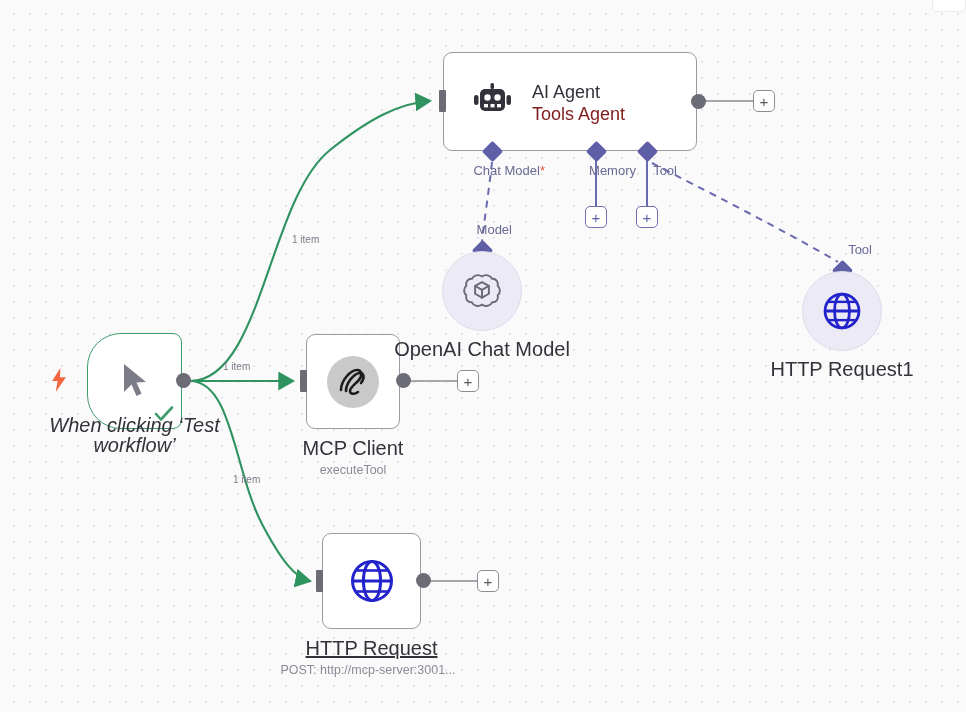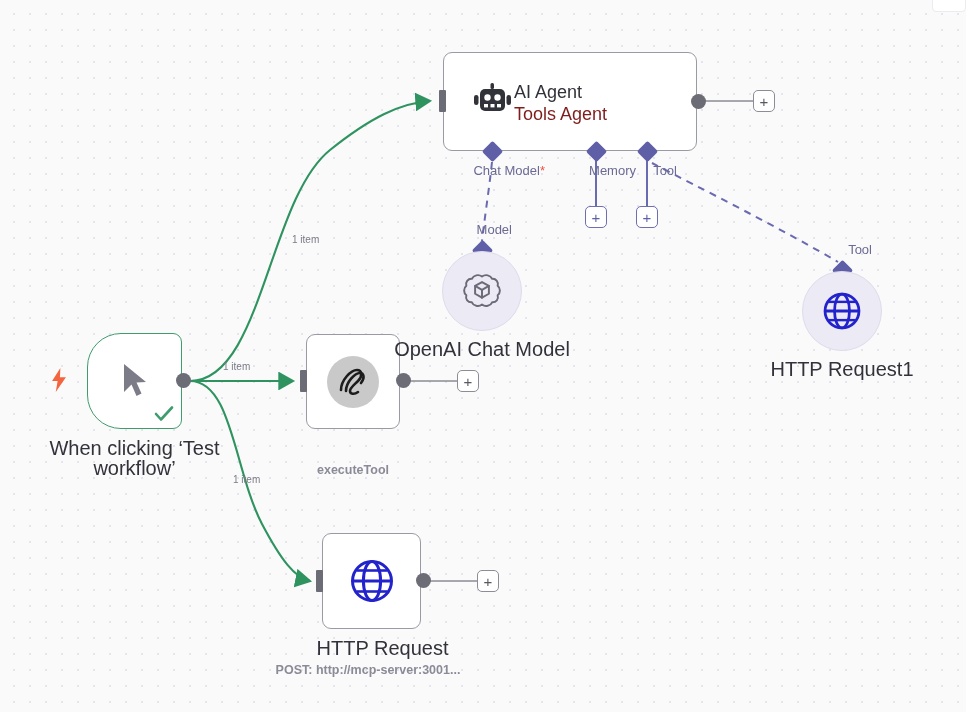--- a/index.html
+++ b/index.html
@@ -43,21 +43,20 @@
     white-space: nowrap;
   }
   .node-caption.wrap { white-space: normal; }
   .node-subcaption {
     position: absolute;
     text-align: center;
     color: #8b8b97;
     font-size: 12.5px;
     line-height: 15px;
     white-space: nowrap;
-    font-weight: bold;
   }
 
   
   .subnode {
     position: absolute;
     width: 80px; height: 80px;
     border-radius: 50%;
     background: #eceaf5;
     border: 1.4px solid #dedbeb;
     display: flex; align-items: center; justify-content: center;
@@ -166,36 +165,36 @@
       <path d="M9 5 L9 33 L16.5 25.5 L21.5 37 L26.5 34.5 L21.5 23.5 L31 23 Z" fill="#7c7c88"></path>
     </svg>
     <svg class="check" style="right:7px; bottom:5px;" width="20" height="18" viewBox="0 0 20 18">
       <path d="M2 9 L7 14.5 L18 2.5" fill="none" stroke="#3f9c6d" stroke-width="2.6" stroke-linecap="round" stroke-linejoin="round"></path>
     </svg>
   </div>
   <svg class="bolt" style="left:50px; top:368px;" width="19" height="26" viewBox="0 0 19 26">
     <path d="M11 0 L2 14 L8 14 L6 26 L17 10 L10.5 10 Z" fill="#f4653f"></path>
   </svg>
   <div class="port-out" style="left:176px; top:373px;"></div>
-  <div class="node-caption wrap" style="left:37px; top:438px; width:195px;">When clicking ‘Test
+  <div class="node-caption wrap" style="left:37px; top:415px; width:195px;font-style:italic;">When clicking ‘Test
 workflow’</div>
 
   <div class="node wide" style="left:443px; top:52px; width:254px; height:99px;">
     <svg width="42" height="40" viewBox="0 0 42 40" style="margin-left:28px;">
       <rect x="18.5" y="1" width="3.5" height="6" rx="1.5" fill="#32323a"></rect>
       <rect x="8" y="7" width="25" height="22" rx="5" fill="#32323a"></rect>
       <rect x="2" y="13" width="4.5" height="10" rx="2.2" fill="#32323a"></rect>
       <rect x="34.5" y="13" width="4.5" height="10" rx="2.2" fill="#32323a"></rect>
       <circle cx="15.5" cy="15.5" r="3.2" fill="#ffffff"></circle>
       <circle cx="25.5" cy="15.5" r="3.2" fill="#ffffff"></circle>
       <rect x="12" y="22" width="4" height="3.4" fill="#ffffff"></rect>
       <rect x="18.5" y="22" width="4" height="3.4" fill="#ffffff"></rect>
       <rect x="25" y="22" width="4" height="3.4" fill="#ffffff"></rect>
     </svg>
-    <div style="display:flex; flex-direction:column; justify-content:center;">
+    <div style="margin-left:18px; display:flex; flex-direction:column; justify-content:center;">
       <div style="font-size:18px; color:#32323a; line-height:22px;">AI Agent</div>
       <div style="font-size:18px; color:#7f1d1d; line-height:18px; margin-top:2px;">Tools Agent</div>
     </div>
   </div>
   <div class="port-in" style="left:439px; top:90px;"></div>
   <div class="port-out" style="left:691px; top:94px;"></div>
   <div class="plus" style="left:753px; top:90px;">+</div>
 
   <div class="port-diamond" style="left:485px; top:144px;"></div>
   <div class="port-label" style="left:440px; top:163px; width:105px;"><span>Chat Model</span><span class="req-star">*</span></div>
@@ -211,35 +210,36 @@
   <div class="node" style="left:306px; top:334px; width:94px; height:95px;">
     <svg width="52" height="52" viewBox="0 0 52 52">
       <circle cx="26" cy="26" r="26" fill="#c9c9c9"></circle>
       <path d="M14 34 C 14 24, 24 14, 30 14 C 35 14, 36 20, 31 25 C 26 30, 23 32, 23 35 C 23 38, 27 39, 31 36" fill="none" stroke="#1c1c1c" stroke-width="2.6" stroke-linecap="round"></path>
       <path d="M19 35 C 19 26, 28 17, 33 17 C 37 17, 38 22, 34 27" fill="none" stroke="#1c1c1c" stroke-width="2.6" stroke-linecap="round"></path>
     </svg>
   </div>
   <div class="port-in" style="left:300px; top:370px;"></div>
   <div class="port-out" style="left:396px; top:373px;"></div>
   <div class="plus" style="left:457px; top:370px;">+</div>
+  <div class="node-caption" style="left:256px; top:438px; width:194px;">MCP Client</div>
   <div class="node-subcaption" style="left:256px; top:463px; width:194px;">executeTool</div>
 
   <div class="node" style="left:322px; top:533px; width:99px; height:96px;">
     <svg width="46" height="46" viewBox="0 0 46 46">
       <circle cx="23" cy="23" r="19.5" fill="none" stroke="#2323cc" stroke-width="3"></circle>
       <ellipse cx="23" cy="23" rx="8.6" ry="19.5" fill="none" stroke="#2323cc" stroke-width="3"></ellipse>
       <line x1="3.5" y1="23" x2="42.5" y2="23" stroke="#2323cc" stroke-width="3"></line>
       <line x1="7.5" y1="12.5" x2="38.5" y2="12.5" stroke="#2323cc" stroke-width="2.6"></line>
       <line x1="7.5" y1="33.5" x2="38.5" y2="33.5" stroke="#2323cc" stroke-width="2.6"></line>
     </svg>
   </div>
   <div class="port-in" style="left:316px; top:570px;"></div>
   <div class="port-out" style="left:416px; top:573px;"></div>
   <div class="plus" style="left:477px; top:570px;">+</div>
-  <div class="node-caption" style="left:283px; top:638px; width:199px;">HTTP Request</div>
+  <div class="node-caption" style="left:272px; top:638px; width:199px;text-decoration:underline;">HTTP Request</div>
   <div class="node-subcaption" style="left:232px; top:663px; width:272px;">POST: http://mcp-server:3001...</div>
 
   <div class="port-label" style="left:452px; top:222px; width:60px;">Model</div>
   <div class="port-diamond" style="left:475px; top:243px;"></div>
   <div class="subnode" style="left:442px; top:251px;">
     <svg width="46" height="46" viewBox="0 0 40 40">
       <g fill="none" stroke="#6b6b78" stroke-width="1.7" stroke-linejoin="round" stroke-linecap="round">
         <path d="M20 7.4 C23 5.2, 27.4 6.2, 28.8 9.4 C32.2 9.1, 34.7 12.3, 33.6 15.5
                  C36.2 17.6, 36.2 21.6, 33.6 23.7 C34.7 26.9, 32.2 30.1, 28.8 29.8
                  C27.4 33, 23 34, 20 31.8 C17 34, 12.6 33, 11.2 29.8

